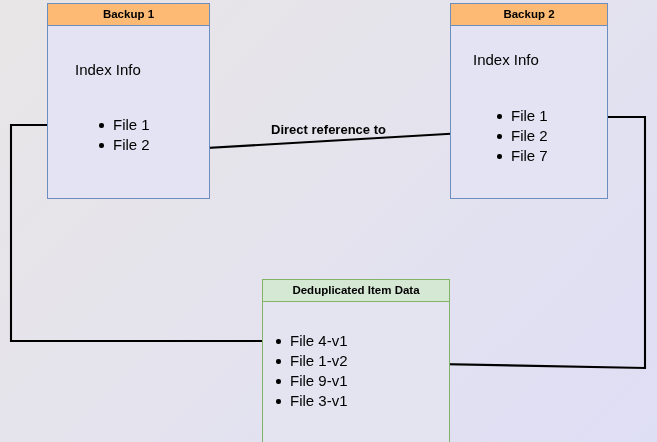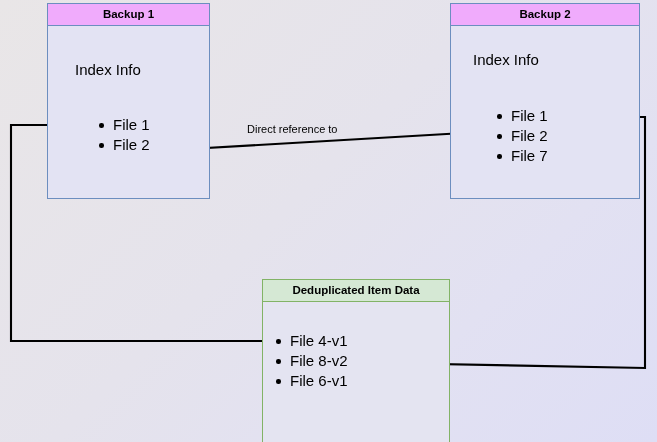--- a/index.html
+++ b/index.html
@@ -30,21 +30,21 @@
     background: #e4e4f1;
   }
   .box-header {
     box-sizing: border-box;
     height: 22px;
     line-height: 21px;
     text-align: center;
     font-size: 11.5px;
     font-weight: bold;
     color: #000;
-    background: #f0abfc;
+    background: #fdba74;
     border-bottom: 1.5px solid #6c8ebf;
   }
   .box.green .box-header {
     background: #d5e8d4;
     border-bottom: 1.5px solid #82b366;
   }
   .box-title {
     position: absolute;
     font-size: 15px;
     color: #000;
@@ -69,24 +69,26 @@
     position: absolute;
     left: 1px;
     top: 8px;
     width: 4.5px;
     height: 4.5px;
     border-radius: 50%;
     background: #000;
   }
   .edge-label {
     position: absolute;
-    font-size: 11px;
+    font-size: 13px;
     line-height: 17px;
     color: #000;
+    text-align: center;
     white-space: nowrap;
+    font-weight: bold;
   }
   svg.edges {
     position: absolute;
     left: 0;
     top: 0;
     width: 657px;
     height: 442px;
     overflow: visible;
   }
 </style>
@@ -111,36 +113,37 @@
 
   <div class="box" style="left:47px; top:3px; width:163px; height:196px;">
     <div class="box-header">Backup 1</div>
   </div>
   <div class="box-title" style="left:75px; top:61px;">Index Info</div>
   <ul class="item-list" style="left:98px; top:115px;">
     <li>File 1</li>
     <li>File 2</li>
   </ul>
 
-  <div class="box" style="left:450px; top:3px; width:190px; height:196px;">
+  <div class="box" style="left:450px; top:3px; width:158px; height:196px;">
     <div class="box-header">Backup 2</div>
   </div>
   <div class="box-title" style="left:473px; top:51px;">Index Info</div>
   <ul class="item-list" style="left:496px; top:106px;">
     <li>File 1</li>
     <li>File 2</li>
     <li>File 7</li>
   </ul>
 
   <div class="box green" style="left:230px; top:279px; width:188px; height:208px;margin-left:32px;">
     <div class="box-header">Deduplicated Item Data</div>
   </div>
   <ul class="item-list" style="left:275px; top:331px;">
     <li>File 4-v1</li>
-    <li>File 8-v2</li>
-    <li>File 6-v1</li>
+    <li>File 1-v2</li>
+    <li>File 9-v1</li>
+    <li>File 3-v1</li>
   </ul>
 
   <div class="edge-label" style="left:247px; top:121px; width:163px;">
     <div>Direct reference to</div>
   </div>
 
 </div>
 
 </body></html>

